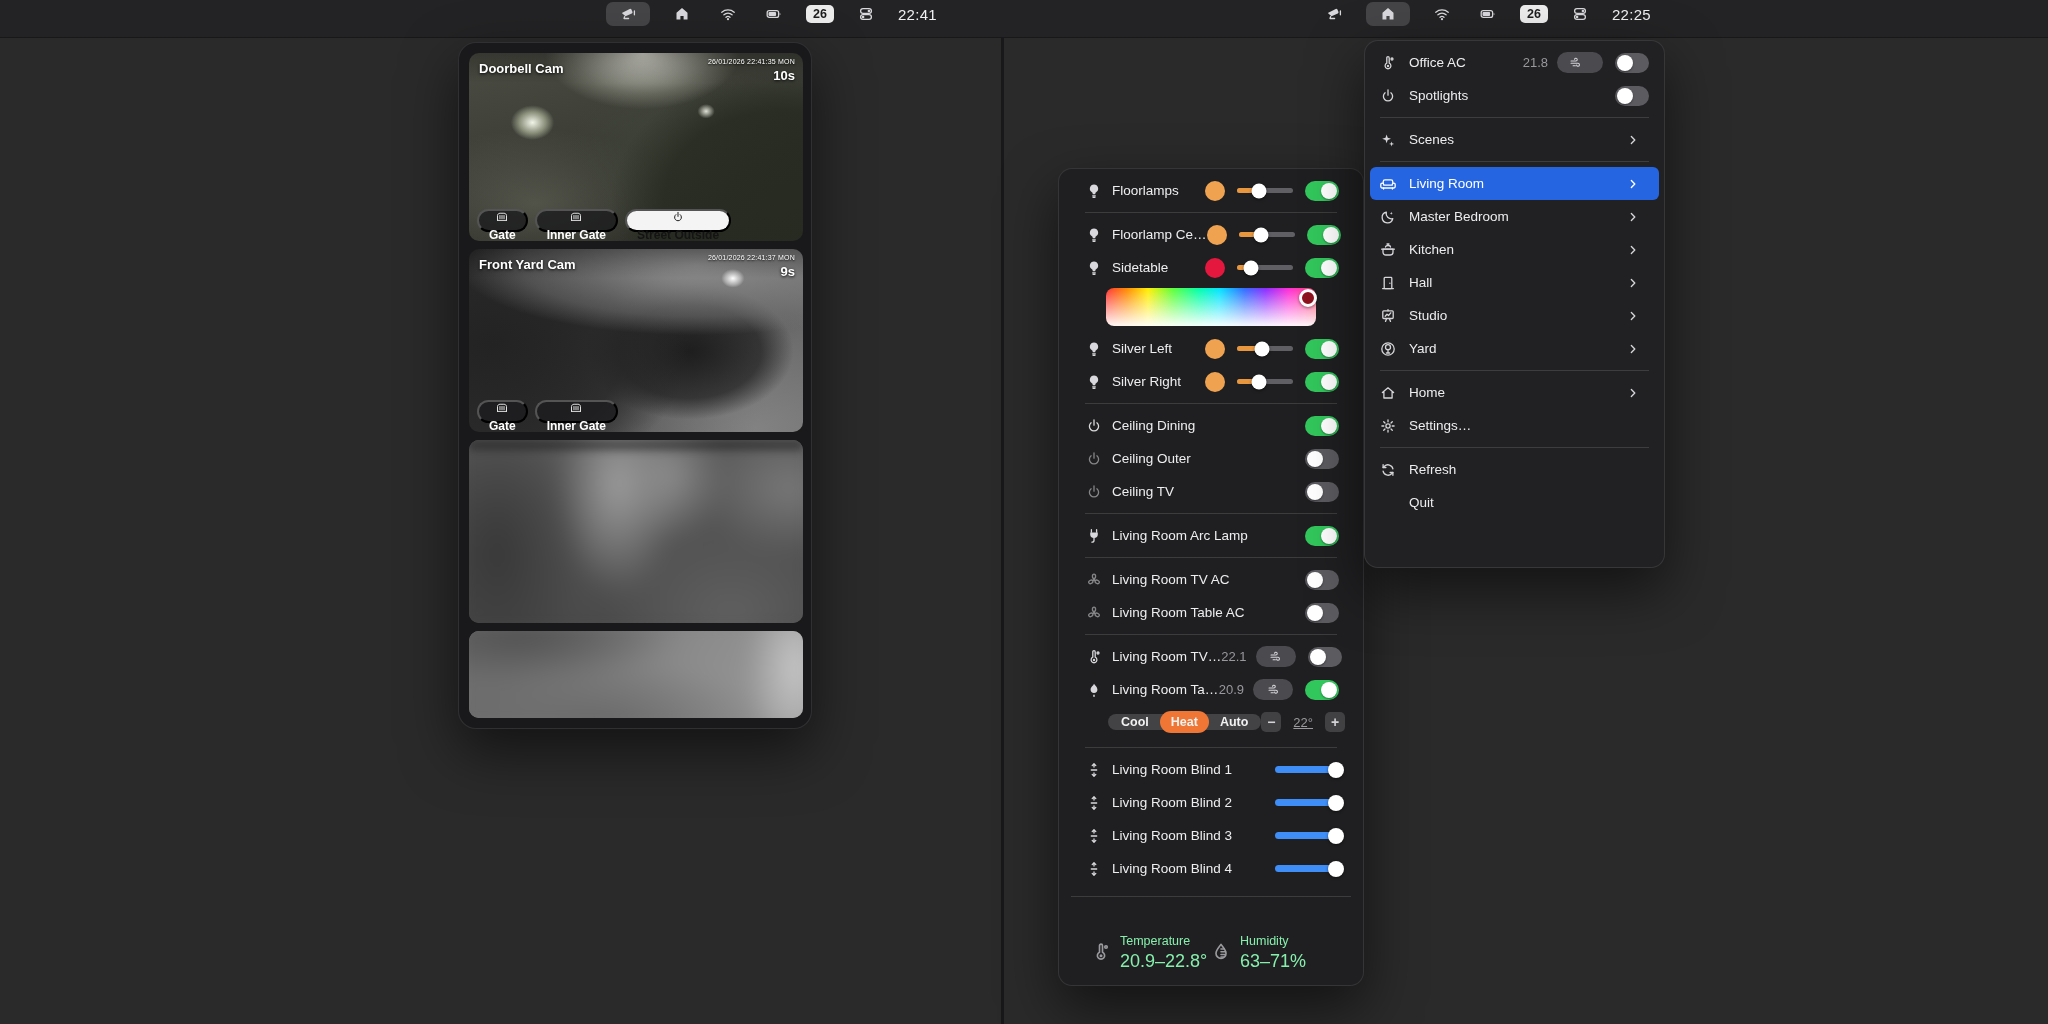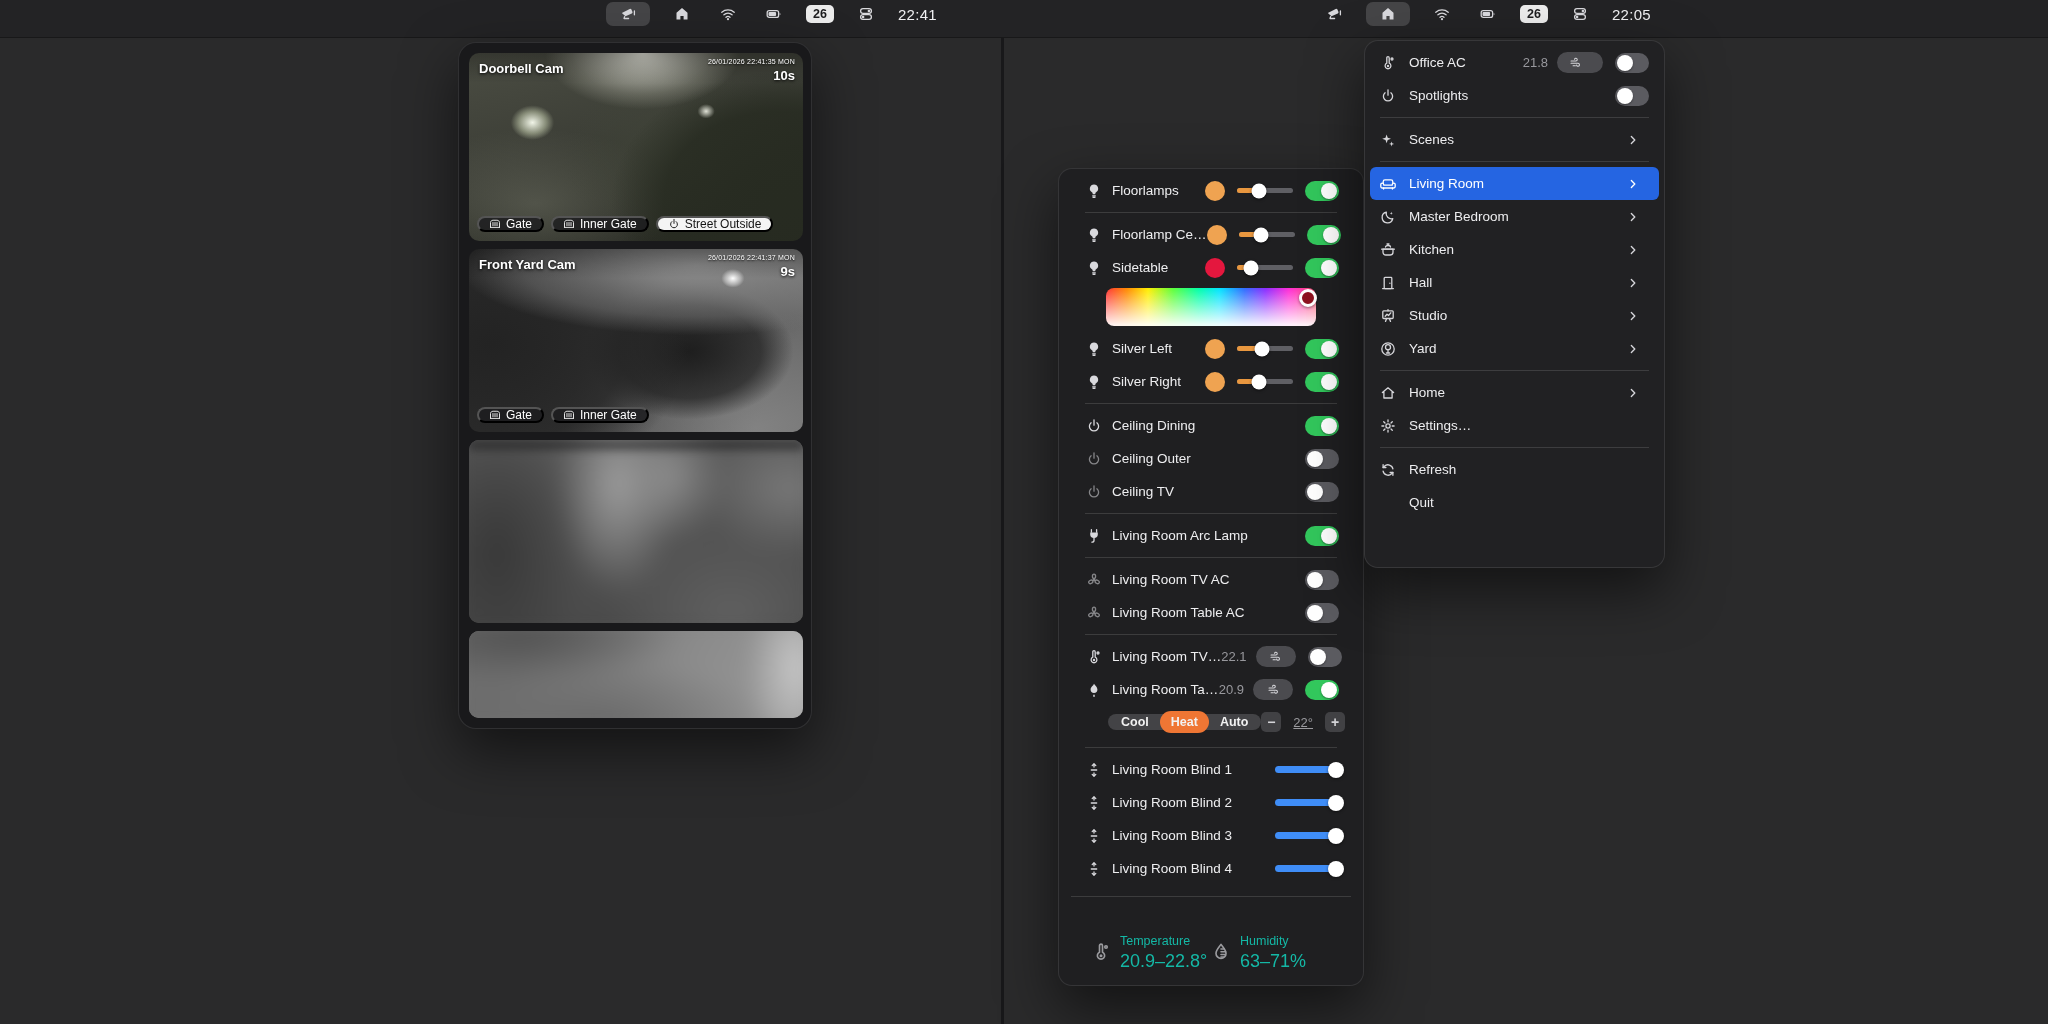--- a/index.html
+++ b/index.html
@@ -39,22 +39,22 @@
   .cam-tile { position:relative; width:334px; border-radius:10px; overflow:hidden;
               background:#333; flex:none; }
   .cam-0 { height:188px; } .cam-1 { height:183px; } .cam-2 { height:183px; } .cam-3 { height:87px; }
   .cam-name { position:absolute; left:10px; top:8px; color:#fff; font-size:13px;
               font-weight:600; text-shadow:0 1px 3px rgba(0,0,0,.9); z-index:3; }
   .cam-ts { position:absolute; right:8px; top:5px; color:#fff; font-size:7px;
             letter-spacing:.2px; text-shadow:0 1px 2px rgba(0,0,0,.9); z-index:3; }
   .cam-age { position:absolute; right:8px; top:15px; color:#fff; font-size:13px;
              font-weight:700; text-shadow:0 1px 3px rgba(0,0,0,.9); z-index:3; }
   .cam-btns { position:absolute; left:8px; bottom:9px; display:flex; gap:7px; z-index:3; }
-  .cam-btn { display:flex; align-items:center; gap:5px; height:16px; padding:0 10px;
-             border-radius:12px; font-size:12px; font-weight:400; }
+  .cam-btn { display:flex; align-items:center; gap:5px; height:23px; padding:0 10px;
+             border-radius:12px; font-size:12px; font-weight:700;flex-direction:column; }
   .cam-btn.dark { background:rgba(28,28,30,.82); color:#fff; }
   .cam-btn.light { background:#f4f4f4; color:#141414; }
   .cam-btn .icn svg { width:12px; height:12px; }
   .cam-btn.dark .icn { color:#e8e8e8; } .cam-btn.light .icn { color:#1a1a1a; }
 
   .scene-doorbell { background:
      linear-gradient(to bottom, rgba(0,0,0,.28), transparent 16%),
      radial-gradient(130px 75px at 52% 0%, rgba(238,238,228,.9), rgba(185,185,172,.3) 55%, transparent 75%),
      radial-gradient(30px 24px at 19% 37%, #f1f5e8, rgba(205,214,182,.5) 45%, transparent 72%),
      radial-gradient(12px 10px at 71% 31%, rgba(232,234,222,.95), transparent 72%),
@@ -130,21 +130,21 @@
                  color:#d4d4d8; font-size:14px; font-weight:700; display:flex;
                  align-items:center; justify-content:center; flex:none; }
   .hvac-temp { font-size:13px; color:#9a9a9e; margin:0 12px;text-decoration:underline; }
   .blindslider { position:relative; width:64px; height:7px; border-radius:4px;
                  margin-left:12px; flex:none; }
   .blindslider .knob { position:absolute; top:50%; width:16px; height:16px;
                  border-radius:50%; background:#fff; transform:translate(-50%,-50%);
                  box-shadow:0 1px 3px rgba(0,0,0,.5); }
   #cp-footer { margin-top:auto; border-top:1px solid rgba(255,255,255,.13);
                display:flex; align-items:center; padding:11px 20px 4px; }
-  .stat { display:flex; align-items:center; gap:9px; width:150px; color:#14b8a6;margin-top:23px; }
+  .stat { display:flex; align-items:center; gap:9px; width:150px; color:#86efac;margin-top:23px; }
   .stat .icn { color:#9b9b9f; } .stat .icn svg { width:20px; height:20px; }
   .stat-label { font-size:12.5px; line-height:1.3; }
   .stat-value { font-size:18px; line-height:1.3; }
 
   
   #menu-panel { left:1364px; top:40px; width:301px; height:528px;
                 display:flex; flex-direction:column; padding:5px 5px 6px;
                 background:#212123; }
   #menu-panel .divider { margin:5px 10px; }
   .m-row { height:33px; display:flex; align-items:center; padding:0 10px;
@@ -245,21 +245,21 @@
       <span class="mb-item">
         <span class="icn">
           <svg viewBox="0 0 16 16" fill="none" stroke="currentColor" stroke-width="1.3" stroke-linecap="round" stroke-linejoin="round">
             <rect x="2.6" y="2.7" width="10.8" height="4.7" rx="2.35"></rect>
             <circle cx="10.9" cy="5.05" r="1.3" fill="currentColor" stroke="none"></circle>
             <rect x="2.6" y="8.6" width="10.8" height="4.7" rx="2.35"></rect>
             <circle cx="5.1" cy="10.95" r="1.3" fill="currentColor" stroke="none"></circle>
           </svg>
         </span>
       </span>
-      <span class="mb-clock">22:05</span>
+      <span class="mb-clock">22:25</span>
     </div>
 
   <div class="panel" id="camera-panel">
       <div class="cam-tile cam-0 scene-doorbell">
         <span class="cam-name">Doorbell Cam</span>
         <span class="cam-ts">26/01/2026 22:41:35 MON</span>
         <span class="cam-age">10s</span>
         <div class="cam-btns">
           <button class="cam-btn dark">
             <span class="icn">

